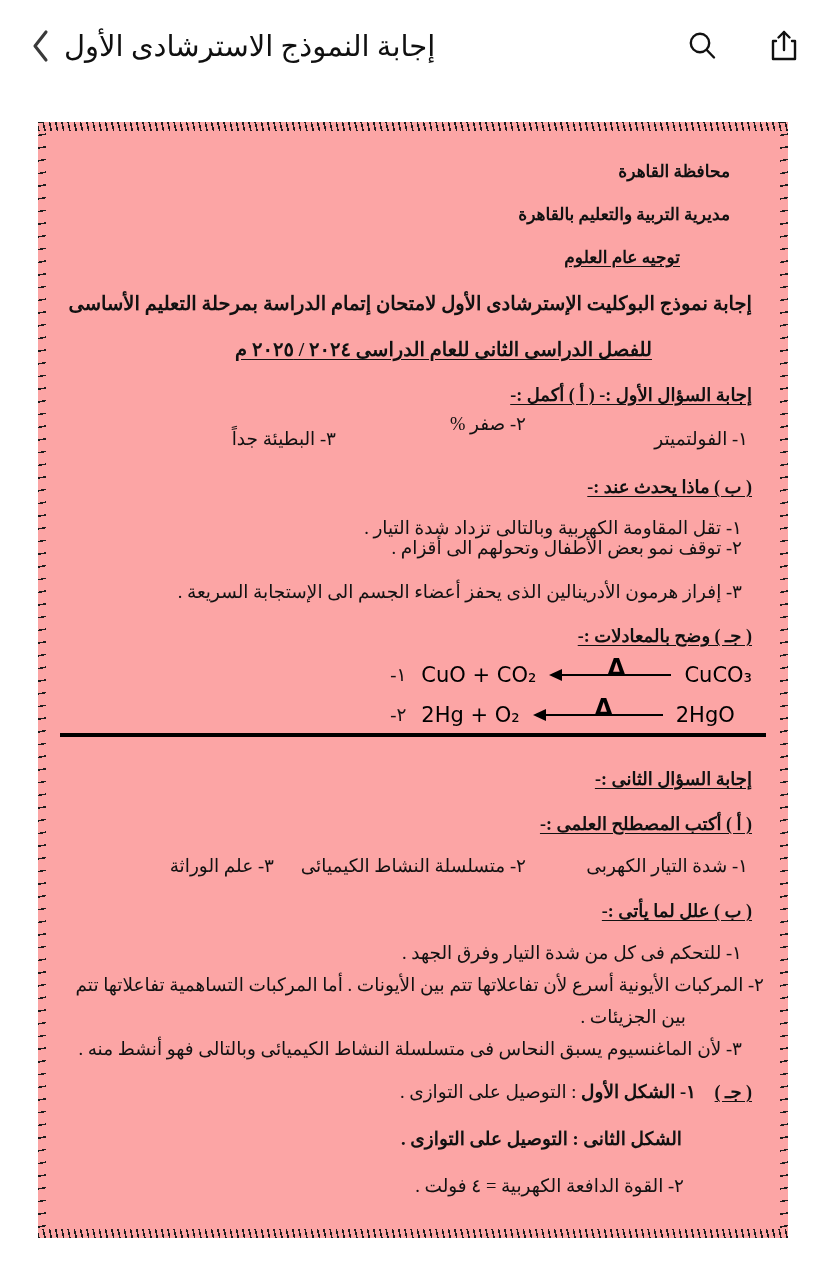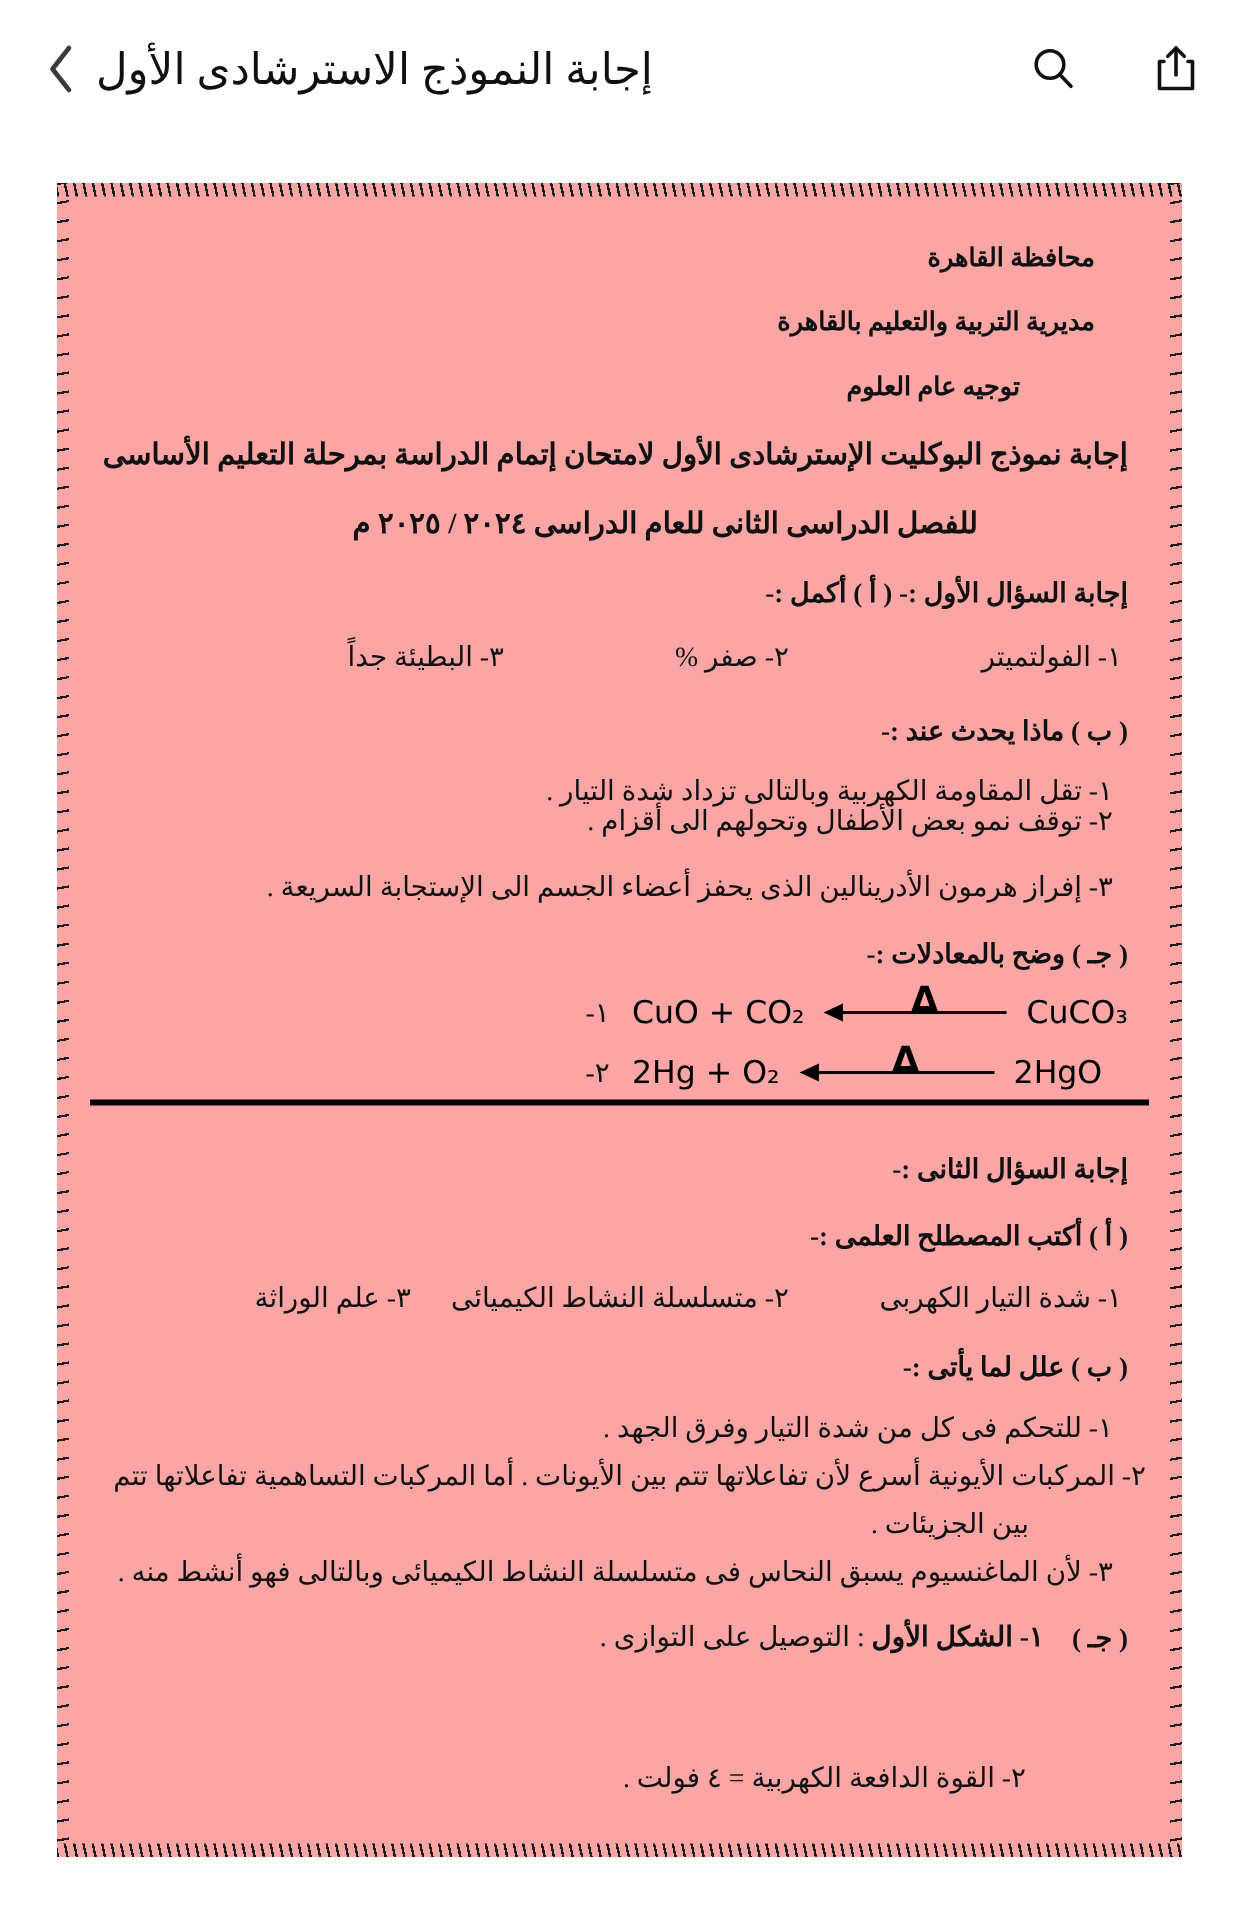--- a/index.html
+++ b/index.html
@@ -110,21 +110,21 @@
   }
 
   
   .ln {
     position: absolute;
     direction: rtl;
     white-space: nowrap;
     line-height: 1;
   }
   .bold   { font-weight: 700; }
-  .ul     { text-underline-offset: 3px; }
+  .ul     { text-decoration: underline; text-underline-offset: 3px; }
 
   .letterhead { font-size: 17px; font-weight: 700; }
   .title-main { font-size: 19.5px; font-weight: 700; }
   .sec-head   { font-size: 18px; font-weight: 700; }
   .ans        { font-size: 18.5px; font-weight: 400; }
 
   .divider {
     position: absolute;
     left: 8px;
     top: 599px;
@@ -227,21 +227,21 @@
     <div class="ln letterhead" style="top:29px; right:44px;">محافظة القاهرة</div>
     <div class="ln letterhead" style="top:72px; right:44px;">مديرية التربية والتعليم بالقاهرة</div>
     <div class="ln letterhead ul" style="top:115px; right:94px;">توجيه عام العلوم</div>
 
     <div class="ln title-main" style="top:160px; right:22px;">إجابة نموذج البوكليت الإسترشادى الأول لامتحان إتمام الدراسة بمرحلة التعليم الأساسى</div>
     <div class="ln title-main ul" style="top:206px; right:122px;">للفصل الدراسى الثانى للعام الدراسى ٢٠٢٤ / ٢٠٢٥ م</div>
 
     <div class="ln sec-head ul" style="top:252px; right:22px;">إجابة السؤال الأول :- ( أ ) أكمل :-</div>
 
     <div class="ln ans" style="top:296px; right:26px;">١- الفولتميتر</div>
-    <div class="ln ans" style="top:296px; right:248px;text-align:right;">٢- صفر %</div>
+    <div class="ln ans" style="top:281px; right:248px;text-align:right;">٢- صفر %</div>
     <div class="ln ans" style="top:296px; right:438px;">٣- البطيئة جداً</div>
 
     <div class="ln sec-head ul" style="top:344px; right:22px;">( ب ) ماذا يحدث عند :-</div>
     <div class="ln ans" style="top:385px; right:32px;">١- تقل المقاومة الكهربية وبالتالى تزداد شدة التيار .</div>
     <div class="ln ans" style="top:405px; right:32px;">٢- توقف نمو بعض الأطفال وتحولهم الى أقزام .</div>
     <div class="ln ans" style="top:449px; right:32px;">٣- إفراز هرمون الأدرينالين الذى يحفز أعضاء الجسم الى الإستجابة السريعة .</div>
 
     <div class="ln sec-head ul" style="top:493px; right:22px;">( جـ ) وضح بالمعادلات :-</div>
 
     <div class="eq-block" style="top:524px; right:22px; left:auto;">
@@ -281,16 +281,19 @@
     <div class="ln ans" style="top:723px; right:500px;">٣- علم الوراثة</div>
 
     <div class="ln sec-head ul" style="top:768px; right:22px;">( ب ) علل لما يأتى :-</div>
     <div class="ln ans" style="top:810px; right:32px;">١- للتحكم فى كل من شدة التيار وفرق الجهد .</div>
     <div class="ln ans" style="top:842px; right:10px;">٢- المركبات الأيونية أسرع لأن تفاعلاتها تتم بين الأيونات . أما المركبات التساهمية تفاعلاتها تتم</div>
     <div class="ln ans" style="top:874px; right:88px;">بين الجزيئات .</div>
     <div class="ln ans" style="top:906px; right:32px;">٣- لأن الماغنسيوم يسبق النحاس فى متسلسلة النشاط الكيميائى وبالتالى فهو أنشط منه .</div>
 
     <div class="ln sec-head ul" style="top:949px; right:22px;">( جـ )</div>
     <div class="ln ans" style="top:949px; right:78px;"><span class="bold">١- الشكل الأول</span><span> : التوصيل على التوازى .</span></div>
+    <div class="ln ans" style="top:996px; right:92px;">
+      <span class="bold"><span class="bold">الشكل الثانى</span><span> : التوصيل على التوازى .</span></span>
+    </div>
     <div class="ln ans" style="top:1043px; right:90px;">٢- القوة الدافعة الكهربية = ٤ فولت .</div>
 
   </div>
 </div>
 
 </body></html>

